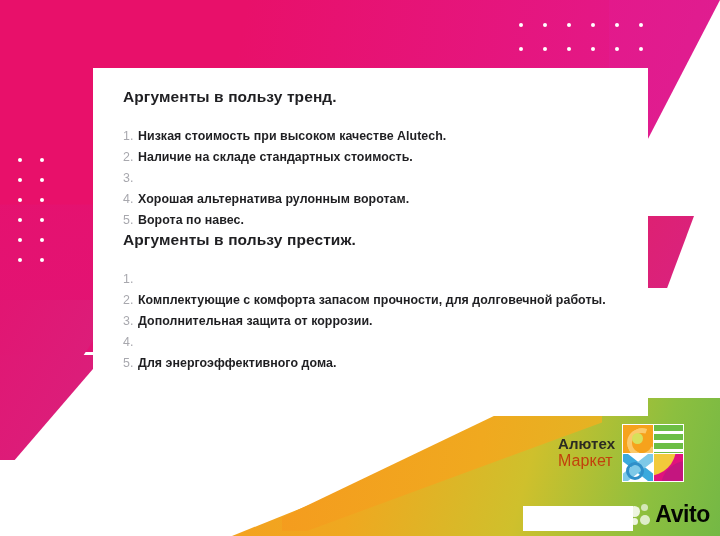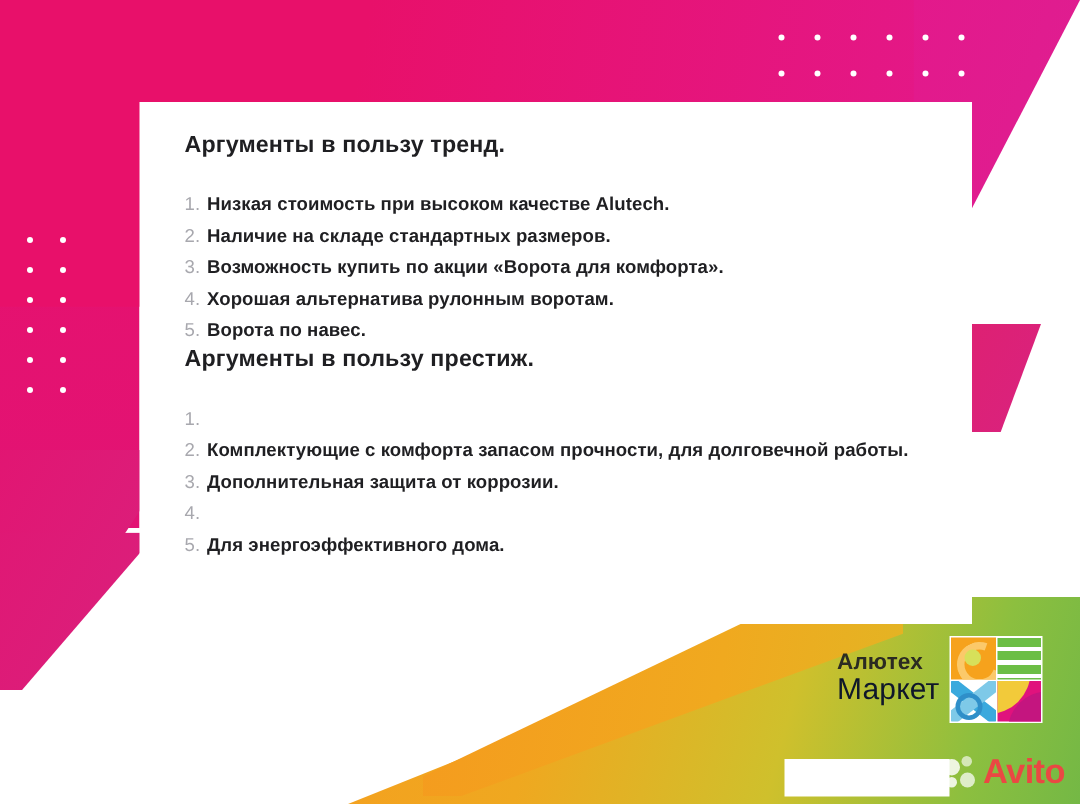--- a/index.html
+++ b/index.html
@@ -205,23 +205,23 @@
   }
   .logo-text .l1 {
     display: block;
     font-size: 15px;
     font-weight: 700;
     color: #2b2b22;
     letter-spacing: 0.1px;
   }
   .logo-text .l2 {
     display: block;
-    font-size: 20px;
+    font-size: 16px;
     font-weight: 400;
-    color: #0f172a;
+    color: #c2410c;
     letter-spacing: 0.1px;
   }
 
   .logo-mark {
     width: 62px;
     height: 58px;
     display: grid;
     grid-template-columns: 1fr 1fr;
     grid-template-rows: 1fr 1fr;
     gap: 1px;
@@ -332,21 +332,21 @@
     background: #ffffff;
     opacity: 0.88;
   }
   .avito-mark .c1 { left: 0;   top: 2px;  width: 11px; height: 11px; }
   .avito-mark .c2 { left: 12px;top: 0;    width: 7px;  height: 7px;  opacity:0.65; }
   .avito-mark .c3 { left: 2px; top: 14px; width: 7px;  height: 7px;  }
   .avito-mark .c4 { left: 11px;top: 11px; width: 10px; height: 10px; opacity:0.75; }
   .avito-word {
     font-size: 23px;
     font-weight: 700;
-    color: #ef4444;
+    color: #000000;
     letter-spacing: -0.4px;
     line-height: 1;
   }
 </style>
 </head>
 <body>
 
 <div id="slide">
 
   <div class="bg-layer">
@@ -395,25 +395,24 @@
 
       <div class="section">
         <h2 class="section-title">Аргументы в пользу тренд.</h2>
         <ol class="arg-list">
           <li>
             <span class="num">1.</span>
             <span class="txt">Низкая стоимость при высоком качестве Alutech.</span>
           </li>
           <li>
             <span class="num">2.</span>
-            <span class="txt">Наличие на складе стандартных размеров.</span>
+            <span class="txt">Наличие на складе стандартных стоимость.</span>
           </li>
           <li>
             <span class="num">3.</span>
-            <span class="txt">Возможность купить по акции «Ворота для комфорта».</span>
           </li>
           <li>
             <span class="num">4.</span>
             <span class="txt">Хорошая альтернатива рулонным воротам.</span>
           </li>
           <li>
             <span class="num">5.</span>
             <span class="txt">Ворота по навес.</span>
           </li>
         </ol>

